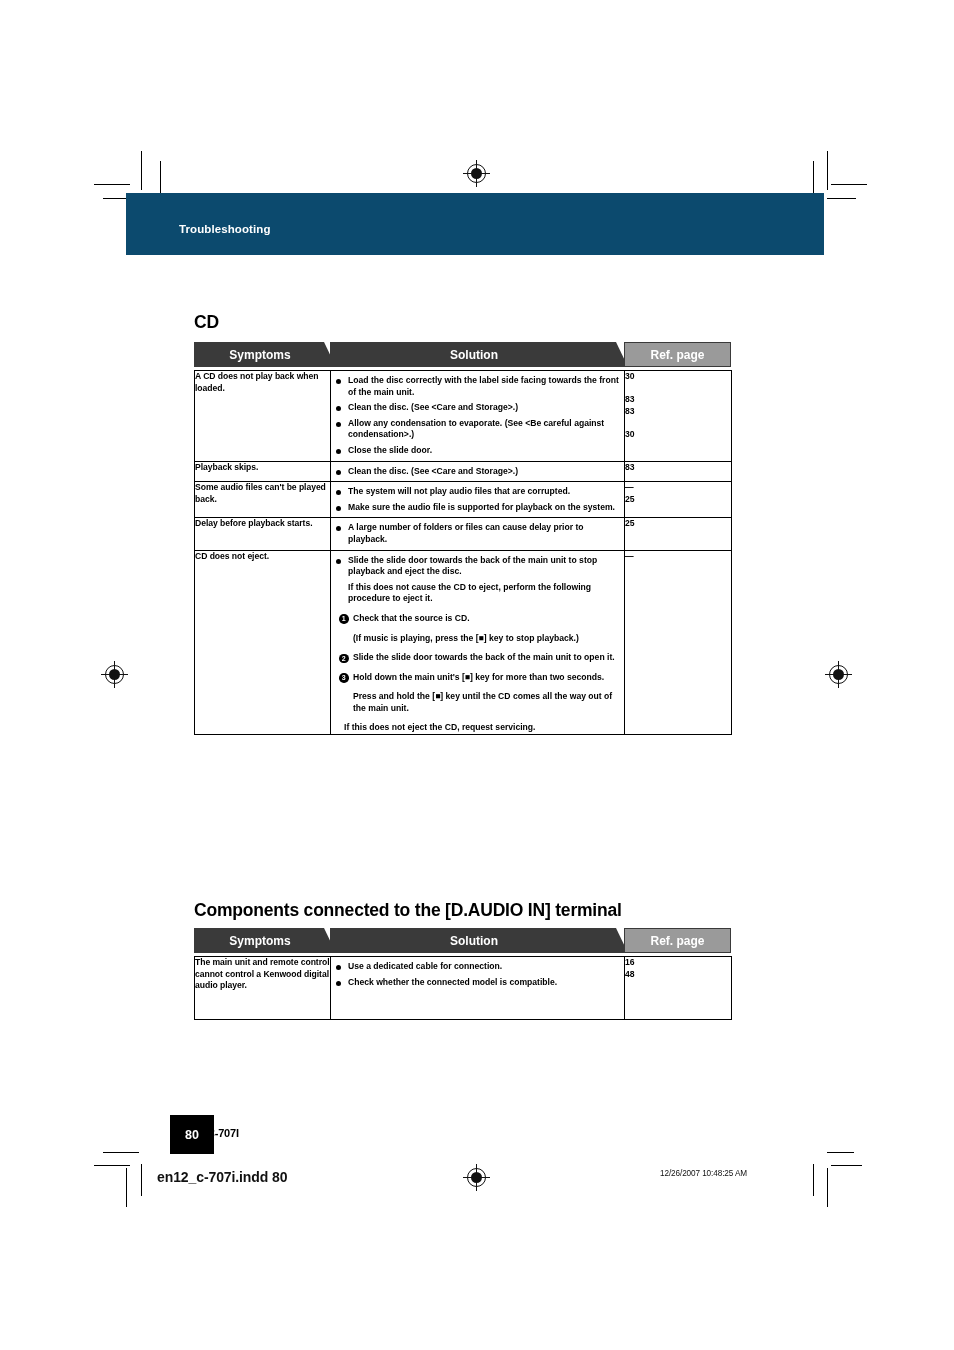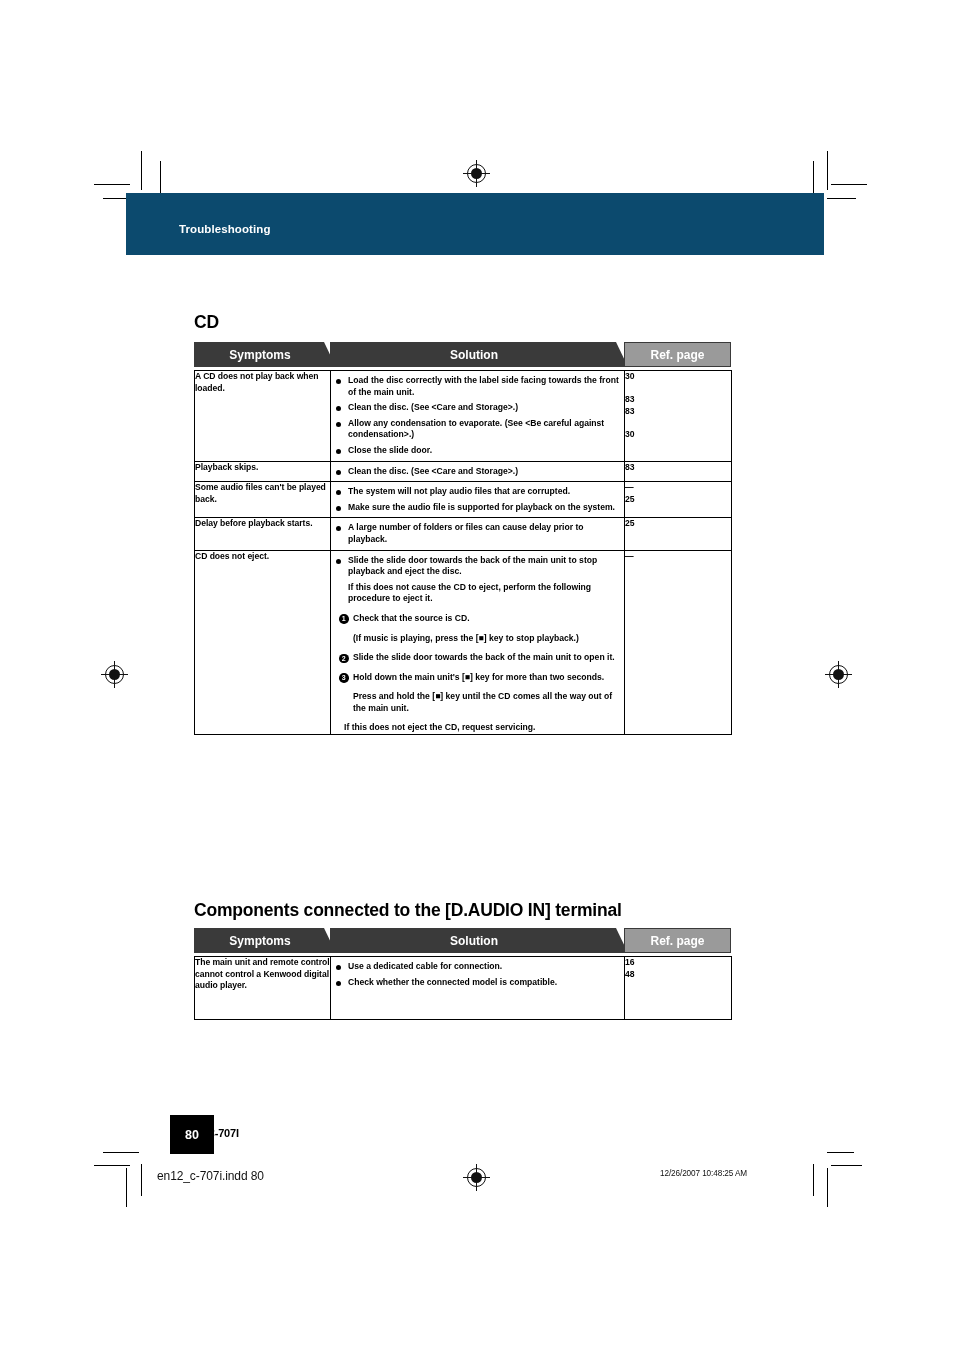--- a/index.html
+++ b/index.html
@@ -210,23 +210,24 @@
     left: 207px;
     top: 1127px;
     font-size: 11px;
     font-weight: bold;
     letter-spacing: -0.2px;
   }
   .footer-left {
     position: absolute;
     left: 157px;
     top: 1169px;
-    font-size: 12px;
+    font-size: 14px;
     color: #111;
     letter-spacing: -0.1px;
+    font-weight: bold;
   }
   .footer-right {
     position: absolute;
     left: 660px;
     top: 1169px;
     font-size: 8.2px;
     color: #111;
     letter-spacing: -0.1px;
   }
 </style>

